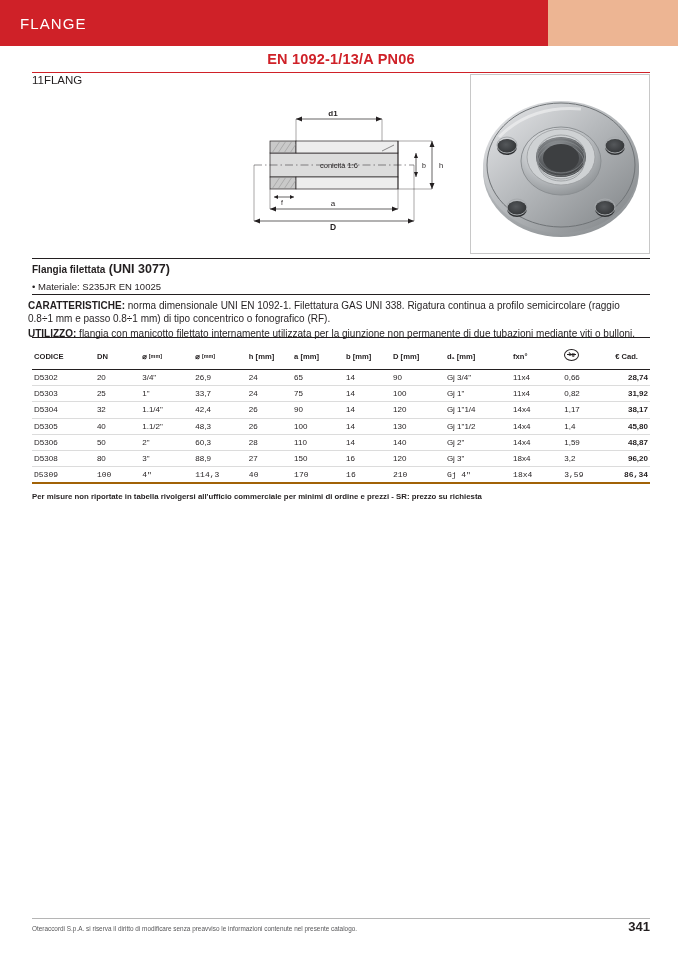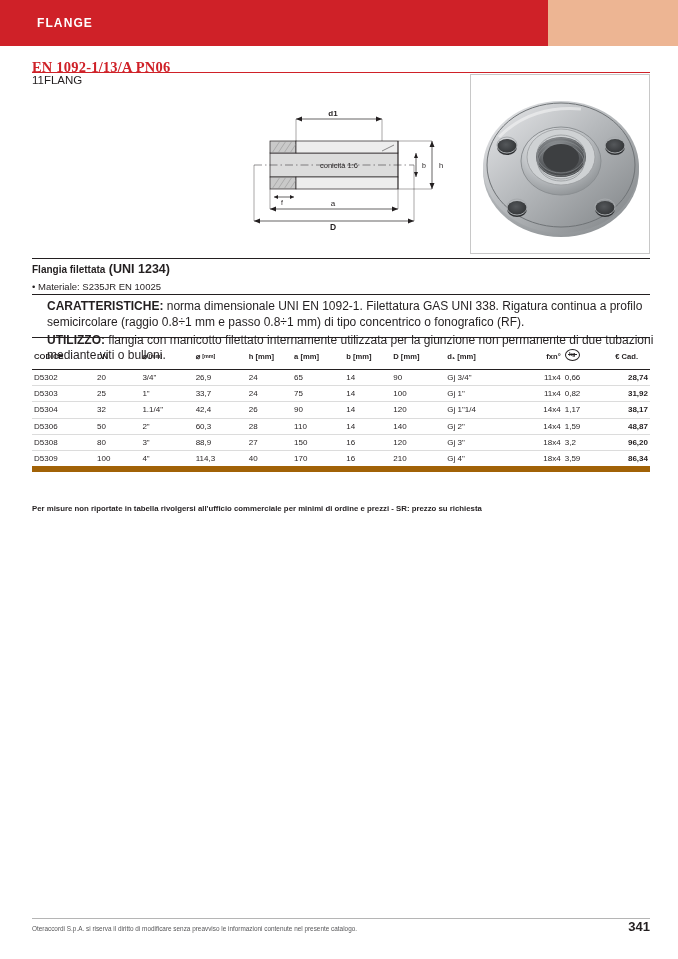--- a/index.html
+++ b/index.html
@@ -23,31 +23,30 @@
     width: 548px; height: 46px;
     background: #cf2128;
     display: flex; align-items: center;
   }
   .header-peach {
     width: 130px; height: 46px;
     background: #edb593;
   }
   .header-title {
     color: #ffffff;
-    font-size: 12px;
-    font-weight: bold;
+    font-size: 15px;
+    font-weight: normal;
     letter-spacing: 1.1px;
-    padding-left: 37px;
+    padding-left: 20px;
   }
   
   .std-line {
     position: absolute;
-    top: 58px; left: 32px; width: 618px;
-    text-align: left;
-    font-family: Liberation Serif, serif;
+    top: 50px; left: 32px; width: 618px;
+    text-align: center;
   }
   .std-text {
     color: #cf2128;
     font-size: 14.5px;
     font-weight: bold;
     letter-spacing: 0.2px;
   }
   .std-rule {
     position: absolute;
     top: 72px; left: 32px; width: 618px;
@@ -91,23 +90,23 @@
   .material {
     position: absolute; top: 281px; left: 32px;
     font-size: 9.5px; color: #231f20;
   }
   .title-rule-bot {
     position: absolute; top: 294px; left: 32px;
     width: 618px; height: 1px; background: #231f20;
   }
   
   .desc {
-    position: absolute; top: 299px; left: 47px;
+    position: absolute; top: 299px; left: 28px;
     width: 618px;
-    font-size: 12px; line-height: 1.32;
+    font-size: 10px; line-height: 1.32;
     color: #231f20;
   }
   .desc b { font-weight: bold; }
   .desc .para { margin-bottom: 2px; }
   .desc-rule {
     position: absolute; top: 337px; left: 32px;
     width: 618px; height: 1px; background: #231f20;
   }
   
   .tbl {
@@ -124,31 +123,31 @@
     color: #231f20;
     border-bottom: 1px solid #231f20;
     white-space: nowrap;
   }
   .tbl td {
     padding: 3.1px 2px;
     border-bottom: 1px solid #dcdcdc;
     color: #231f20;
     white-space: nowrap;
   }
-  .tbl tr:last-child td { border-bottom: 6px solid #a16207; }
+  .tbl tr:last-child td { border-bottom: 2px solid #a16207; font-family: Liberation Mono, monospace; }
   .tbl .c-code { width: 68px; }
   .tbl .c-dn { width: 50px; margin-left: 36px; }
   .tbl .c-thr { width: 58px; }
   .tbl .c-od { width: 58px; }
   .tbl .c-h { width: 48px; }
   .tbl .c-a { width: 56px; }
   .tbl .c-b { width: 50px; }
   .tbl .c-d { width: 58px; }
   .tbl .c-d1 { width: 72px; }
-  .tbl .c-fxn { width: 56px; text-align: right; }
+  .tbl .c-fxn { width: 56px; }
   .tbl .c-kg { width: 44px; }
   .tbl .c-eur { width: 50px; text-align: right; }
   .tbl td.c-eur { font-weight: bold; }
   .tbl th.c-eur { text-align: center; }
   .sym-wrap { display:inline-flex; align-items:center; gap:2px; }
   .sym-sub { font-size: 5.4px; vertical-align: bottom; }
   .kg-icon {
     display:inline-block;
     border: 1px solid #231f20;
     border-radius: 50%;
@@ -159,21 +158,21 @@
     position: relative;
   }
   .kg-icon .bar {
     position:absolute; left:2px; right:2px; top:4px;
     height:1px; background:#231f20;
   }
   .kg-icon .lbl { position:absolute; left:0; right:0; bottom:0px; font-size:5.4px; }
   .note {
     position: absolute; top: 492px; left: 32px;
     width: 618px;
-    font-size: 7.8px; font-weight: bold; color: #231f20; margin-top: 12px;
+    font-size: 7.8px; font-weight: bold; color: #231f20;
   }
   
   .footer-rule {
     position: absolute; top: 918px; left: 32px;
     width: 618px; height: 1px; background: #b5b5b5;
   }
   .footer-text {
     position: absolute; top: 925px; left: 32px;
     font-size: 6.4px; color: #58585a;
   }
@@ -321,21 +320,21 @@
     <ellipse cx="134" cy="134" rx="10" ry="8" fill="url(#holeG)"></ellipse>
     <ellipse cx="134" cy="132" rx="10" ry="8" fill="none" stroke="#a7aaad" stroke-width="1"></ellipse>
 
     <path d="M28 62 Q60 30 110 34" stroke="#ffffff" stroke-width="3" fill="none" opacity="0.45"></path>
   </svg>
 </div>
 
 <div class="title-rule-top"></div>
 <div class="prod-title">
   <span class="smallcaps">Flangia filettata</span>
-  <span class="big">(UNI 1234)</span>
+  <span class="big">(UNI 3077)</span>
 </div>
 <div class="material">• Materiale: S235JR EN 10025</div>
 <div class="title-rule-bot"></div>
 
 <div class="desc">
   <div class="para">
     <b>CARATTERISTICHE:</b><span> norma dimensionale UNI EN 1092-1. Filettatura GAS UNI 338. Rigatura continua a profilo semicircolare (raggio 0.8÷1 mm e passo 0.8÷1 mm) di tipo concentrico o fonografico (RF).</span>
   </div>
   <div class="para">
     <b>UTILIZZO:</b><span> flangia con manicotto filettato internamente utilizzata per la giunzione non permanente di due tubazioni mediante viti o bulloni.</span>
@@ -409,20 +408,34 @@
       <td class="c-h">26</td>
       <td class="c-a">90</td>
       <td class="c-b">14</td>
       <td class="c-d">120</td>
       <td class="c-d1">Gj 1"1/4</td>
       <td class="c-fxn">14x4</td>
       <td class="c-kg">1,17</td>
       <td class="c-eur">38,17</td>
     </tr>
     <tr>
+      <td class="c-code">D5305</td>
+      <td class="c-dn">40</td>
+      <td class="c-thr">1.1/2"</td>
+      <td class="c-od">48,3</td>
+      <td class="c-h">26</td>
+      <td class="c-a">100</td>
+      <td class="c-b">14</td>
+      <td class="c-d">130</td>
+      <td class="c-d1">Gj 1"1/2</td>
+      <td class="c-fxn">14x4</td>
+      <td class="c-kg">1,4</td>
+      <td class="c-eur">45,80</td>
+    </tr>
+    <tr>
       <td class="c-code">D5306</td>
       <td class="c-dn">50</td>
       <td class="c-thr">2"</td>
       <td class="c-od">60,3</td>
       <td class="c-h">28</td>
       <td class="c-a">110</td>
       <td class="c-b">14</td>
       <td class="c-d">140</td>
       <td class="c-d1">Gj 2"</td>
       <td class="c-fxn">14x4</td>

